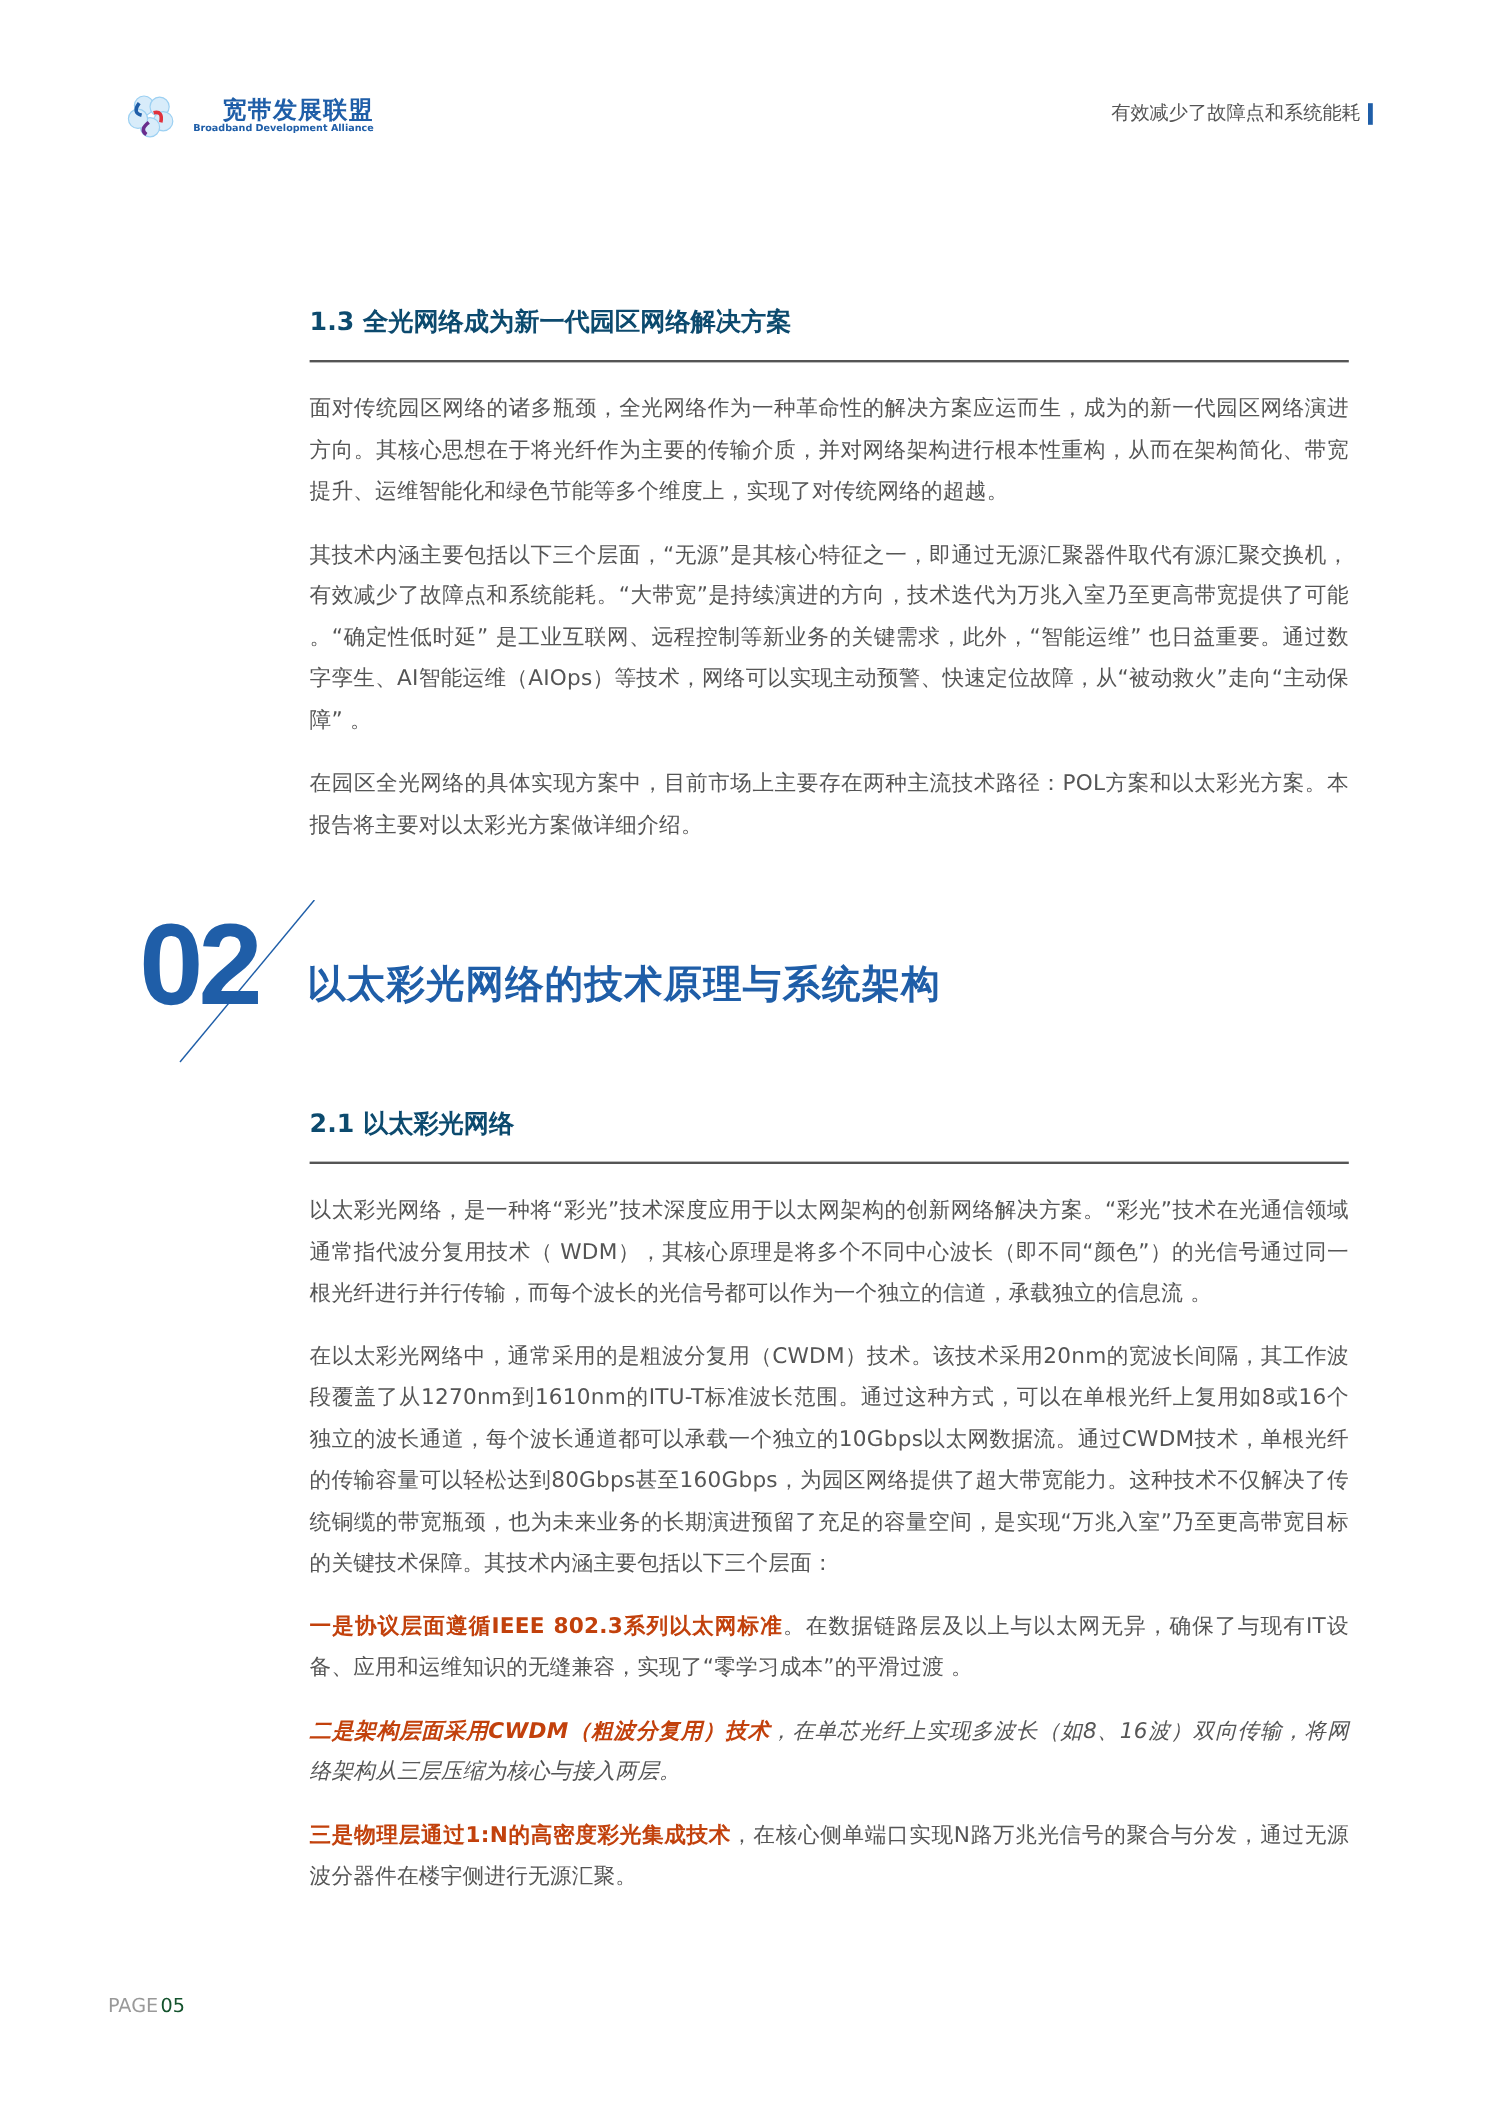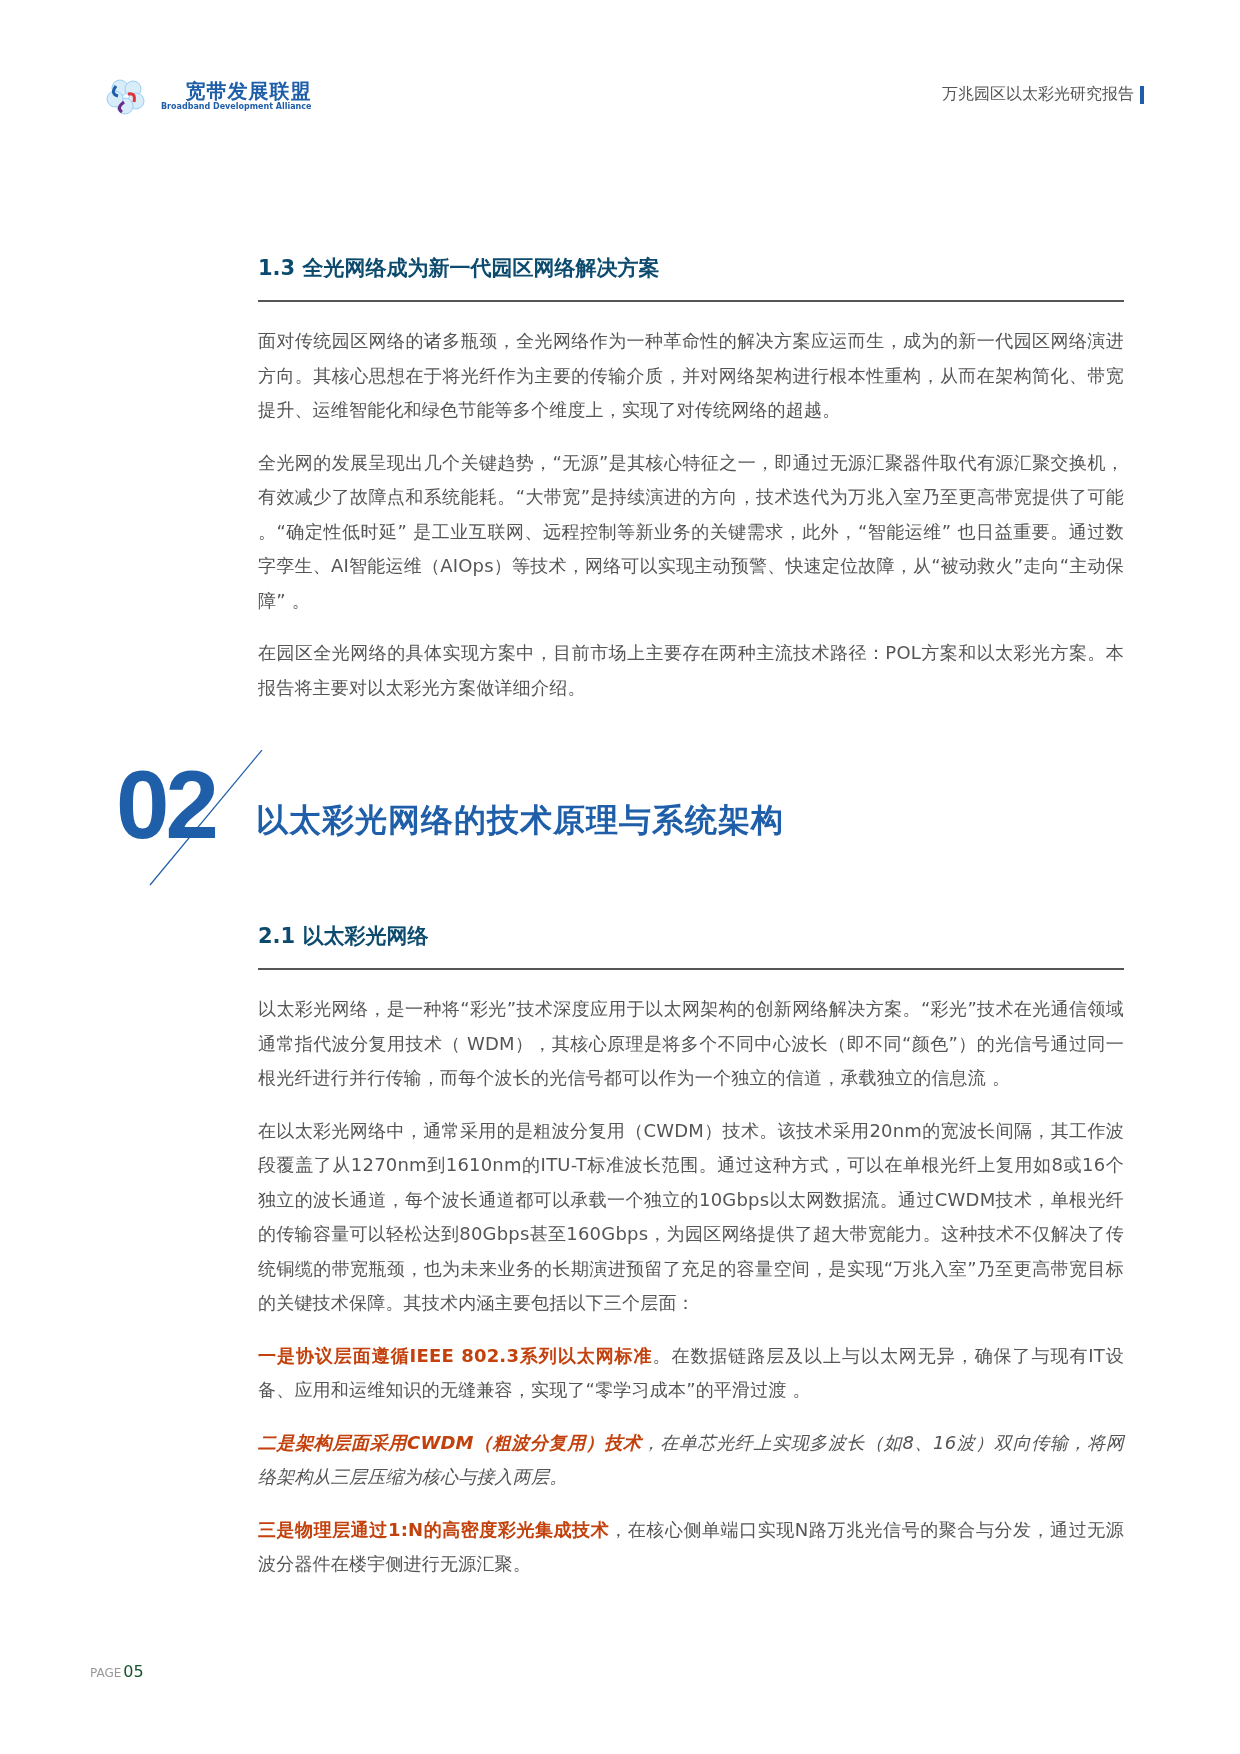--- a/index.html
+++ b/index.html
@@ -14,21 +14,21 @@
   .header-bar { width:4px; height:18px; background:#1f5ea8; margin-left:6px; }
   .content { position:absolute; left:258px; width:866px; }
   .sec-title { font-size:21px; font-weight:bold; color:#0c4a6e; line-height:40px; }
   .sec-rule { height:2px; background:#555; margin-top:12px; }
   p.body { font-size:18px; line-height:34.5px; color:#555; margin:0; letter-spacing:0.2px; text-align:justify; }
   p.body b { color:#c2410c; }
   .chapter { position:absolute; left:116px; top:750px; height:140px; width:900px; }
   .chap-num { position:absolute; left:0; top:0; font-size:96px; font-weight:bold; color:#1f5ea8; line-height:110px; font-family:"Liberation Sans",sans-serif; letter-spacing:-4px; }
   .chap-title { position:absolute; left:140px; top:42px; font-size:32px; font-weight:bold; color:#1f5ea8; line-height:56px; letter-spacing:1px; }
   .footer { position:absolute; left:90px; top:1662px; display:flex; align-items:baseline; }
-  .footer-label { font-size:12px; color:#999; }
+  .footer-label { font-size:16px; color:#999; }
   .footer-num { font-size:16px; color:#14532d; margin-left:2px; }
 </style>
 </head>
 <body>
 
 <div class="header-logo">
   <div class="logo-mark">
     <svg width="40" height="40" viewBox="0 0 40 40">
       <circle cx="14" cy="12" r="8" fill="#d8ecfa" stroke="#9cd0f2" stroke-width="1"></circle>
       <circle cx="27" cy="13" r="8" fill="#d8ecfa" stroke="#9cd0f2" stroke-width="1"></circle>
@@ -40,29 +40,29 @@
       <path d="M18 26 Q10 32 16 36" stroke="#6a2d8c" stroke-width="3" fill="none"></path>
     </svg>
   </div>
   <div class="logo-text">
     <div class="logo-cn">宽带发展联盟</div>
     <div class="logo-en">Broadband Development Alliance</div>
   </div>
 </div>
 
 <div class="header-title">
-  <span>万兆园区以太彩光研究报告</span>
+  <span>有效减少了故障点和系统能耗</span>
   <span class="header-bar"></span>
 </div>
 
 <div class="content" style="top:248px;">
   <div class="sec-title">1.3 全光网络成为新一代园区网络解决方案</div>
   <div class="sec-rule"></div>
   <p class="body" style="margin-top:22px;">面对传统园区网络的诸多瓶颈，全光网络作为一种革命性的解决方案应运而生，成为的新一代园区网络演进方向。其核心思想在于将光纤作为主要的传输介质，并对网络架构进行根本性重构，从而在架构简化、带宽提升、运维智能化和绿色节能等多个维度上，实现了对传统网络的超越。</p>
-  <p class="body" style="margin-top:18px;">全光网的发展呈现出几个关键趋势，“无源”是其核心特征之一，即通过无源汇聚器件取代有源汇聚交换机，有效减少了故障点和系统能耗。“大带宽”是持续演进的方向，技术迭代为万兆入室乃至更高带宽提供了可能 。“确定性低时延” 是工业互联网、远程控制等新业务的关键需求，此外，“智能运维” 也日益重要。通过数字孪生、AI智能运维（AIOps）等技术，网络可以实现主动预警、快速定位故障，从“被动救火”走向“主动保障” 。</p>
+  <p class="body" style="margin-top:18px;">其技术内涵主要包括以下三个层面，“无源”是其核心特征之一，即通过无源汇聚器件取代有源汇聚交换机，有效减少了故障点和系统能耗。“大带宽”是持续演进的方向，技术迭代为万兆入室乃至更高带宽提供了可能 。“确定性低时延” 是工业互联网、远程控制等新业务的关键需求，此外，“智能运维” 也日益重要。通过数字孪生、AI智能运维（AIOps）等技术，网络可以实现主动预警、快速定位故障，从“被动救火”走向“主动保障” 。</p>
   <p class="body" style="margin-top:18px;">在园区全光网络的具体实现方案中，目前市场上主要存在两种主流技术路径：POL方案和以太彩光方案。本报告将主要对以太彩光方案做详细介绍。</p>
 </div>
 
 <div class="chapter">
   <div class="chap-num">02</div>
   <svg style="position:absolute;left:0;top:0;" width="200" height="140">
     <line x1="146" y1="0" x2="34" y2="135" stroke="#1f5ea8" stroke-width="1.2"></line>
   </svg>
   <div class="chap-title">以太彩光网络的技术原理与系统架构</div>
 </div>

